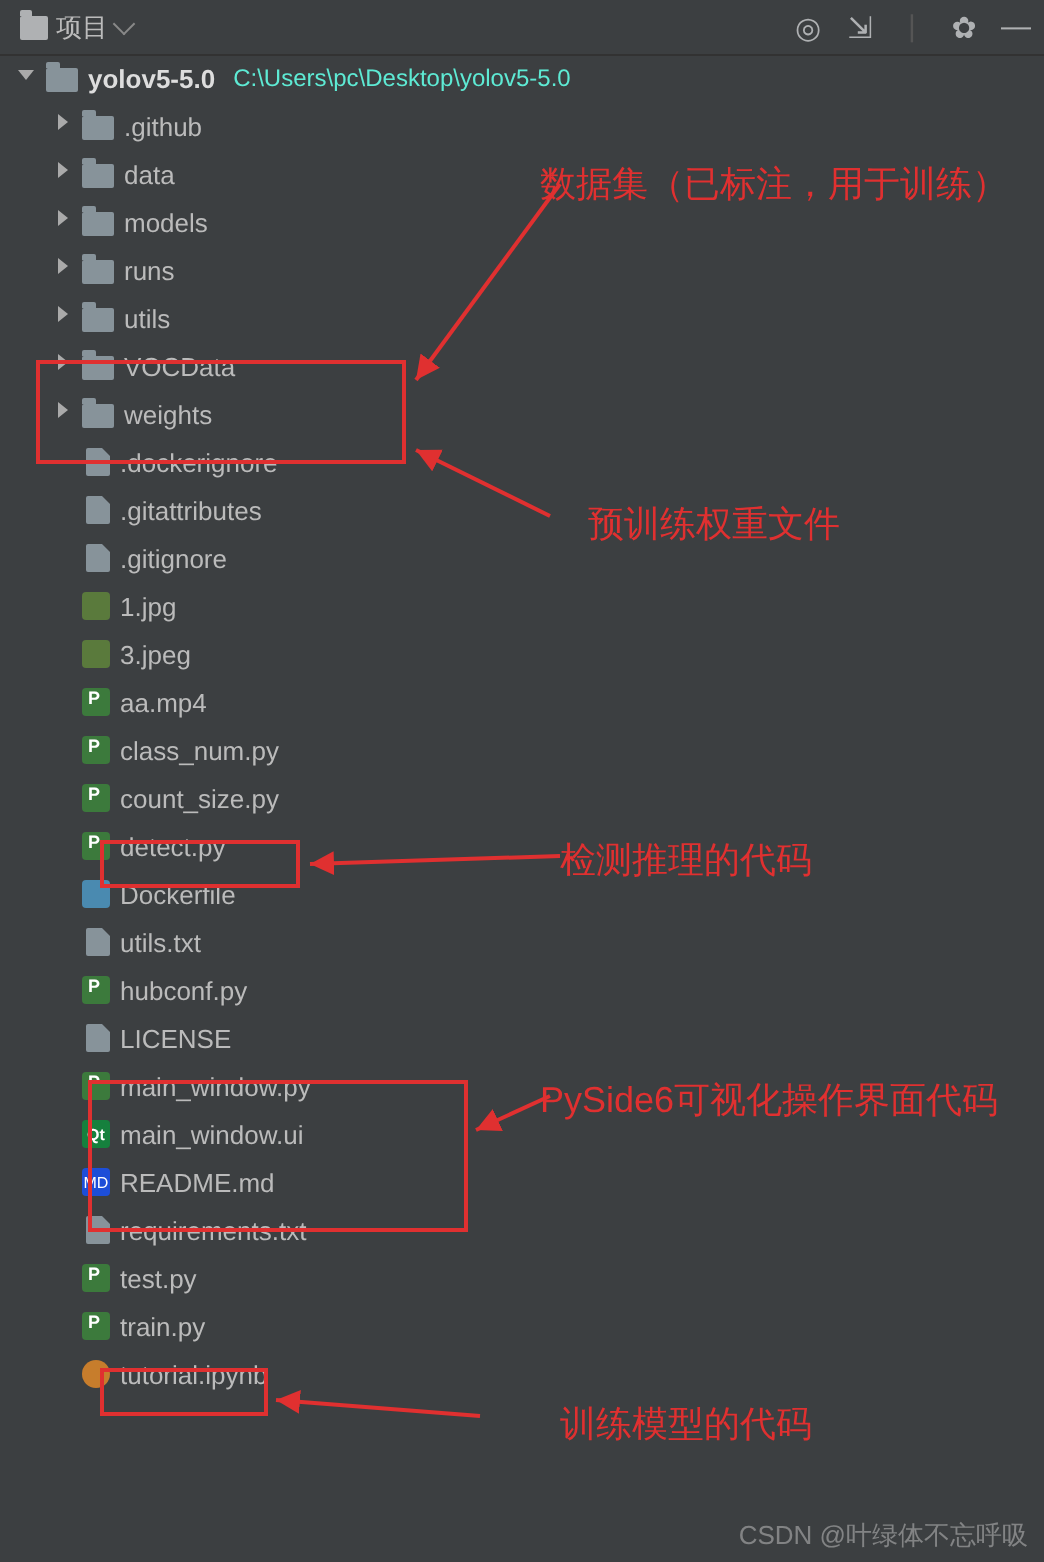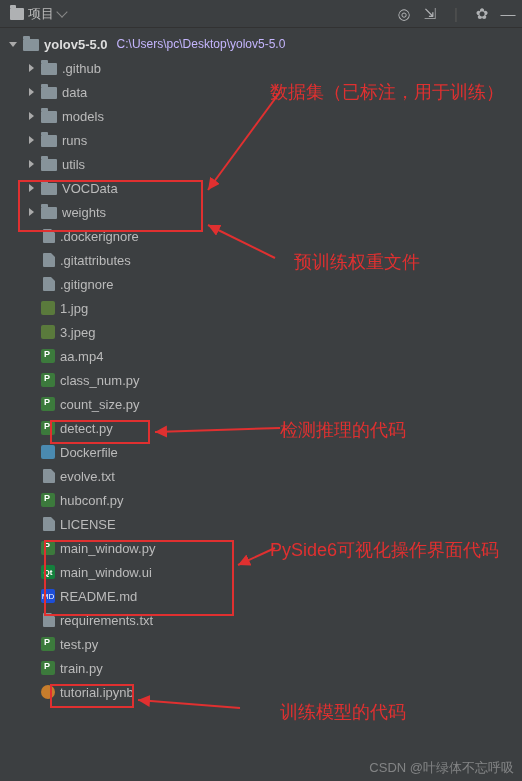--- a/index.html
+++ b/index.html
@@ -6,41 +6,41 @@
 body { background: #3c3f41; color: #bbb; width: 522px; height: 781px; overflow: hidden; position: relative; }
 .toolbar { height: 28px; background: #3c3f41; border-bottom: 1px solid #323232; display: flex; align-items: center; padding: 0 6px; justify-content: space-between; }
 .toolbar-left { display: flex; align-items: center; gap: 4px; }
 .toolbar-right { display: flex; align-items: center; gap: 10px; }
 .toolbar-btn { display: flex; align-items: center; gap: 4px; font-size: 13px; color: #bbb; cursor: pointer; padding: 2px 4px; }
 .icon-folder-tb { width: 14px; height: 12px; background: #afb1b3; border-radius: 1px; position: relative; }
 .icon-folder-tb::before { content: ''; position: absolute; top: -3px; left: 0; width: 6px; height: 3px; background: #afb1b3; border-radius: 1px 1px 0 0; }
 .chevron { width: 8px; height: 8px; border-right: 1.5px solid #888; border-bottom: 1.5px solid #888; transform: rotate(45deg); margin-top: -3px; }
 .tb-icon { width: 16px; height: 16px; display: flex; align-items: center; justify-content: center; color: #afb1b3; font-size: 15px; cursor: pointer; }
 .tree { padding: 4px 0 4px 4px; font-size: 13px; user-select: none; }
-.row { display: flex; align-items: center; height: 24px; gap: 5px; padding-left: 4px; white-space: nowrap; cursor: pointer; }
+.row { display: flex; align-items: flex-start; height: 24px; gap: 5px; padding-left: 4px; white-space: nowrap; cursor: pointer; }
 .arrow { width: 10px; height: 10px; display: flex; align-items: center; justify-content: center; flex-shrink: 0; }
 .arrow.down::before { content: ''; border-left: 4px solid transparent; border-right: 4px solid transparent; border-top: 5px solid #aaa; }
 .arrow.right::before { content: ''; border-top: 4px solid transparent; border-bottom: 4px solid transparent; border-left: 5px solid #aaa; }
 .arrow.none { width: 10px; }
 .ico { width: 16px; height: 14px; flex-shrink: 0; position: relative; }
 .ico.folder { background: #87939a; border-radius: 1px; height: 12px; margin-top: 2px; }
 .ico.folder::before { content: ''; position: absolute; top: -3px; left: 0; width: 7px; height: 3px; background: #87939a; border-radius: 1px 1px 0 0; }
 .ico.folder.root { background: #87939a; }
 .ico.file { background: #87939a; width: 12px; height: 14px; border-radius: 1px; position: relative; margin-left: 2px; }
 .ico.file::after { content: ''; position: absolute; top: 0; right: 0; width: 4px; height: 4px; background: #3c3f41; clip-path: polygon(100% 0, 0 0, 100% 100%); }
 .ico.py { background: #3c7a3c; width: 14px; height: 14px; border-radius: 2px; }
 .ico.py::after { content: 'P'; position: absolute; font-size: 9px; color: #fff; left: 3px; top: 0; font-weight: bold; }
 .ico.img { background: #5a7a3c; width: 14px; height: 14px; border-radius: 2px; }
 .ico.md { background: #1d4ed8; width: 14px; height: 14px; border-radius: 2px; font-size: 8px; color: #fff; display: flex; align-items: center; justify-content: center; }
 .ico.ui { background: #15803d; width: 14px; height: 14px; border-radius: 2px; font-size: 8px; color: #fff; display: flex; align-items: center; justify-content: center; font-weight: bold; }
 .ico.nb { background: #c77d2c; width: 14px; height: 14px; border-radius: 7px; }
 .ico.docker { background: #4a8ab0; width: 14px; height: 14px; border-radius: 2px; }
 .name { color: #bbb; }
 .root-name { color: #ddd; font-weight: bold; }
-.path { color: #c4b5fd; font-size: 12px; margin-left: 4px; }
+.path { color: #5eead4; font-size: 12px; margin-left: 4px; }
 .box { border: 2px solid #e03030; position: absolute; pointer-events: none; }
 .ann { position: absolute; color: #e03030; font-size: 18px; pointer-events: none; }
 .arrow-line { position: absolute; pointer-events: none; }
 .arrow-line svg { overflow: visible; }
 .watermark { position: absolute; right: 8px; bottom: 4px; font-size: 13px; color: rgba(200,200,200,0.5); }
 .i0 { padding-left: 4px; }
 .i1 { padding-left: 22px; }
 </style>
 </head>
 <body>
@@ -151,21 +151,21 @@
         <span class="name">detect.py</span>
       </div>
       <div class="row i1">
         <span class="arrow none"></span>
         <span class="ico docker"></span>
         <span class="name">Dockerfile</span>
       </div>
       <div class="row i1">
         <span class="arrow none"></span>
         <span class="ico file"></span>
-        <span class="name">evolve.txt</span>
+        <span class="name">utils.txt</span>
       </div>
       <div class="row i1">
         <span class="arrow none"></span>
         <span class="ico py"></span>
         <span class="name">hubconf.py</span>
       </div>
       <div class="row i1">
         <span class="arrow none"></span>
         <span class="ico file"></span>
         <span class="name">LICENSE</span>

